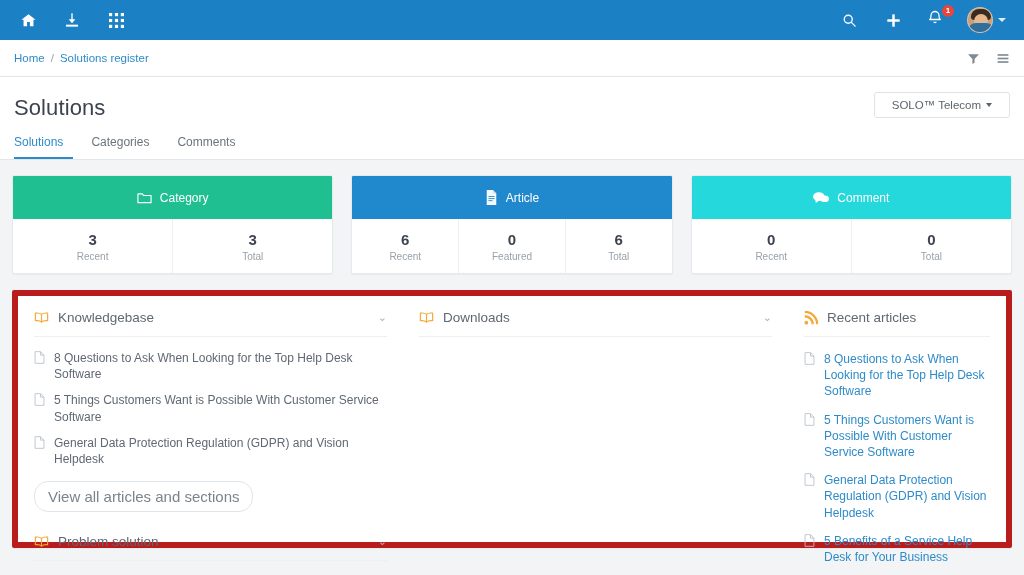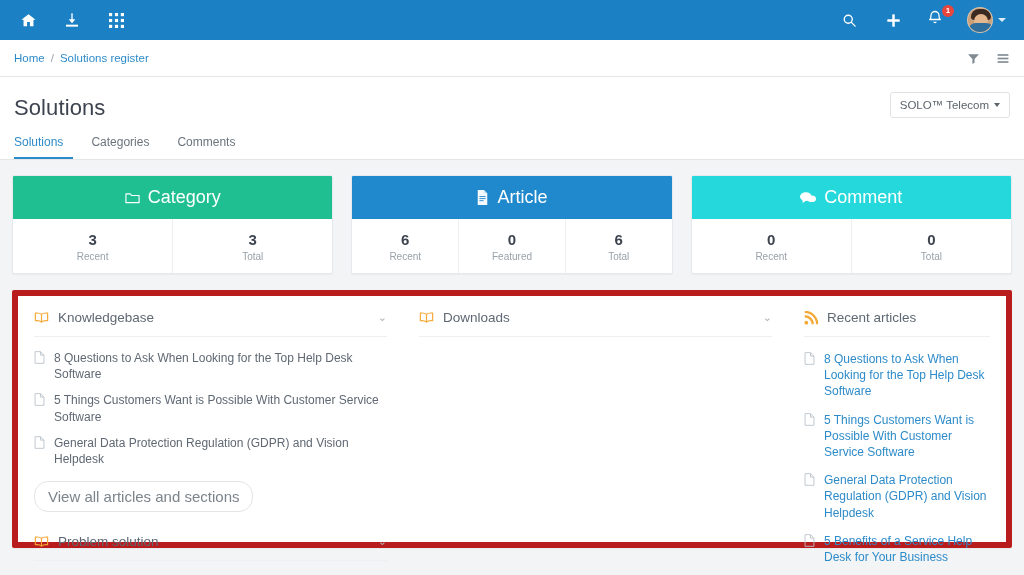--- a/index.html
+++ b/index.html
@@ -113,21 +113,21 @@
   }
   .org-btn {
     position: absolute;
     right: 14px;
     top: 15px;
     border: 1px solid #dfe3e6;
     background: #fff;
     border-radius: 3px;
     font-size: 11.5px;
     color: #5c646c;
-    padding: 6px 9px;
+    padding: 6px 17px;
     cursor: pointer;
     font-family: inherit;
     display: flex;
     align-items: center;
     gap: 5px;
   }
   .org-btn .cd {
     width: 0; height: 0;
     border-left: 3.5px solid transparent;
     border-right: 3.5px solid transparent;
@@ -168,21 +168,21 @@
     box-shadow: 0 1px 1px rgba(0,0,0,.04);
     overflow: hidden;
   }
   .card-head {
     height: 43px;
     display: flex;
     align-items: center;
     justify-content: center;
     gap: 8px;
     color: #fff;
-    font-size: 18px;
+    font-size: 12px;
     text-align: right;
   }
   .card-head svg { display: block; }
   .card-body { display: flex; height: 54px; }
   .stat {
     flex: 1;
     display: flex;
     flex-direction: column;
     align-items: center;
     justify-content: center;

